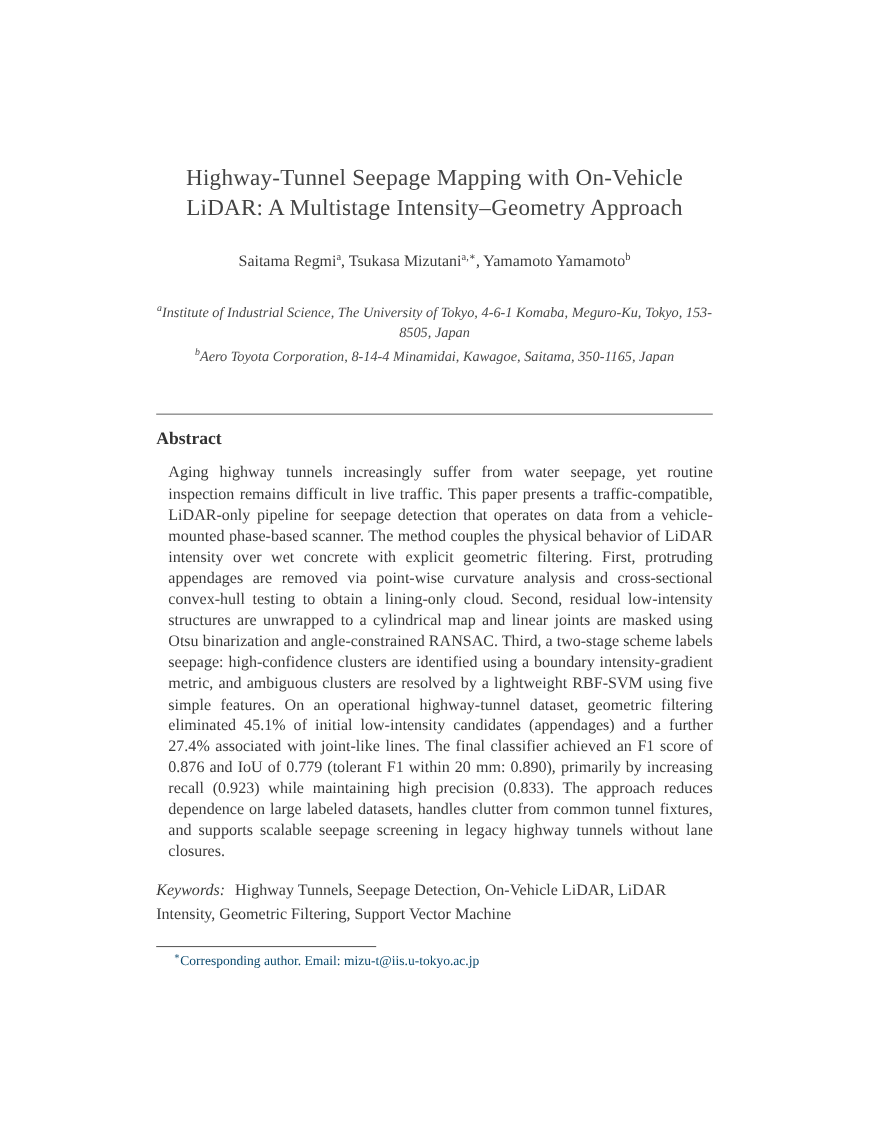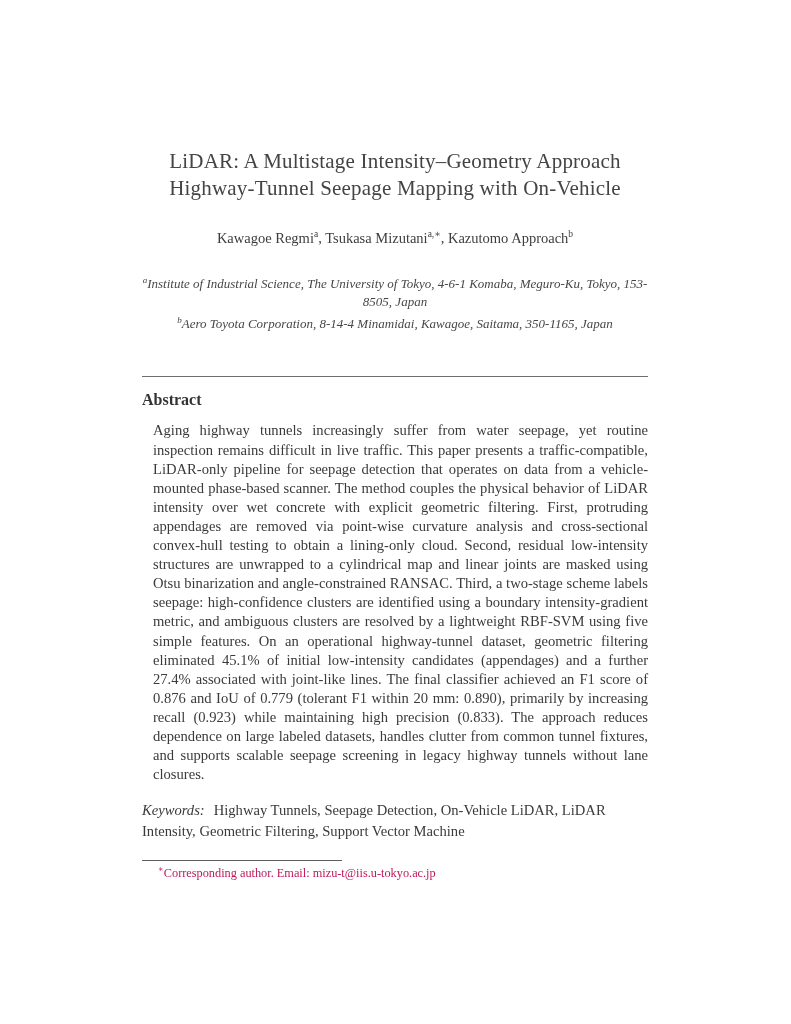--- a/index.html
+++ b/index.html
@@ -78,39 +78,39 @@
   .footnote { margin-top: 18px; }
   .footnote-rule {
     width: 200px;
     border-top: 1px solid #5f5f5f;
     height: 0;
   }
   .footnote-text {
     margin-top: 3px;
     padding-left: 16px;
     font-size: 12.3px;
-    color: #be185d;
+    color: #0c4a6e;
   }
   .footnote-text sup { font-size: 8.5px; }
 </style>
 </head>
 <body>
 
 <div class="page">
   <div class="content">
 
     <h1 class="title">
+      <span class="tline">Highway-Tunnel Seepage Mapping with On-Vehicle</span>
       <span class="tline">LiDAR: A Multistage Intensity–Geometry Approach</span>
-      <span class="tline">Highway-Tunnel Seepage Mapping with On-Vehicle</span>
     </h1>
 
     <div class="authors">
-      <span><span>Kawagoe Regmi</span><sup>a</sup><span>, </span></span>
+      <span><span>Saitama Regmi</span><sup>a</sup><span>, </span></span>
       <span><span>Tsukasa Mizutani</span><sup>a,∗</sup><span>, </span></span>
-      <span><span>Kazutomo Approach</span><sup>b</sup></span>
+      <span><span>Yamamoto Yamamoto</span><sup>b</sup></span>
     </div>
 
     <div class="affils">
       <div class="affil"><sup>a</sup><span>Institute of Industrial Science, The University of Tokyo, 4-6-1 Komaba, Meguro-Ku, Tokyo, 153-8505, Japan</span></div>
       <div class="affil"><sup>b</sup><span>Aero Toyota Corporation, 8-14-4 Minamidai, Kawagoe, Saitama, 350-1165, Japan</span></div>
     </div>
 
     <hr class="rule">
 
     <h2 class="abstract-head">Abstract</h2>

